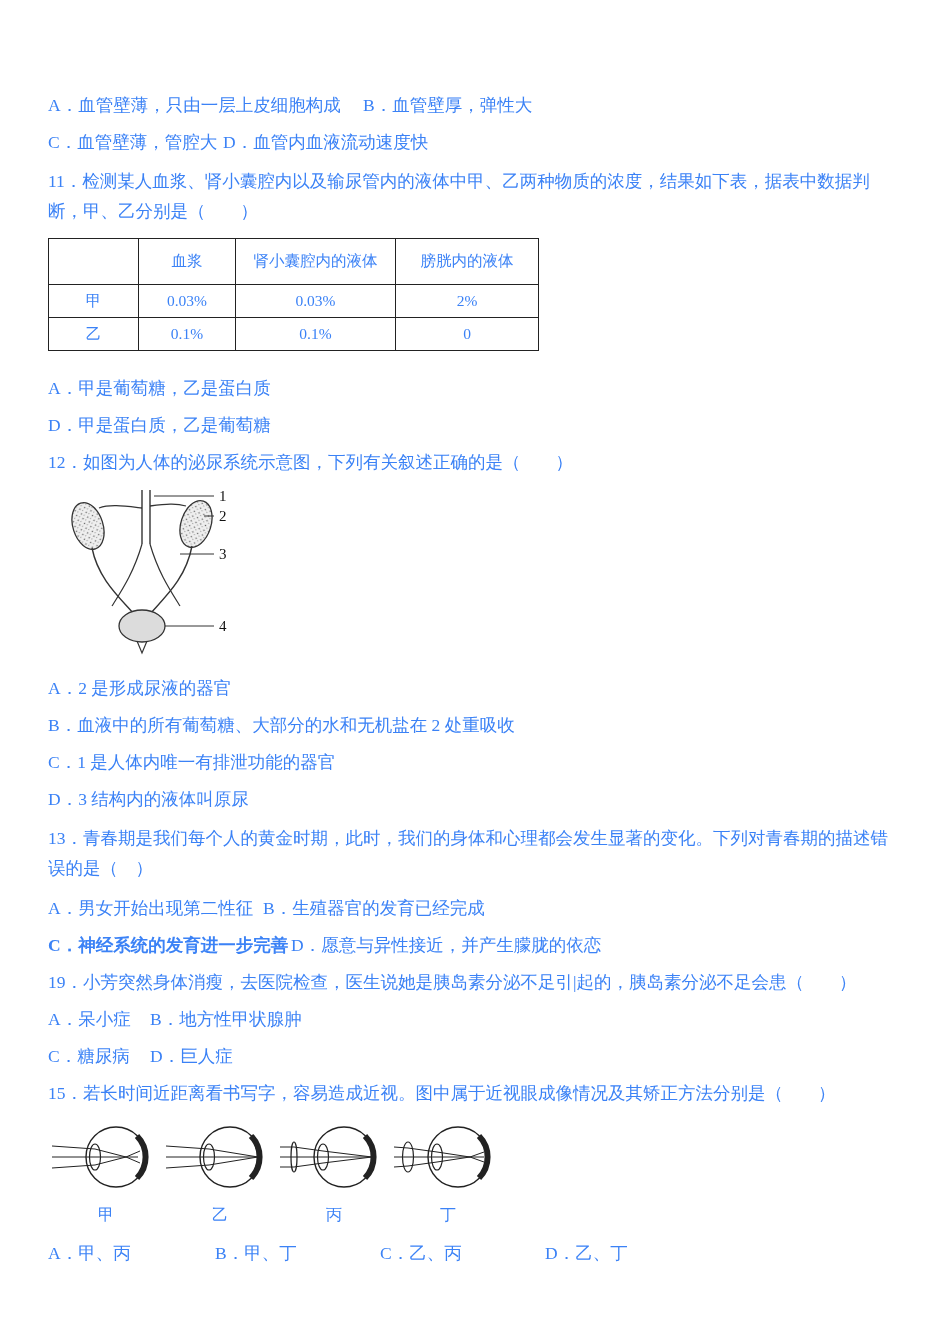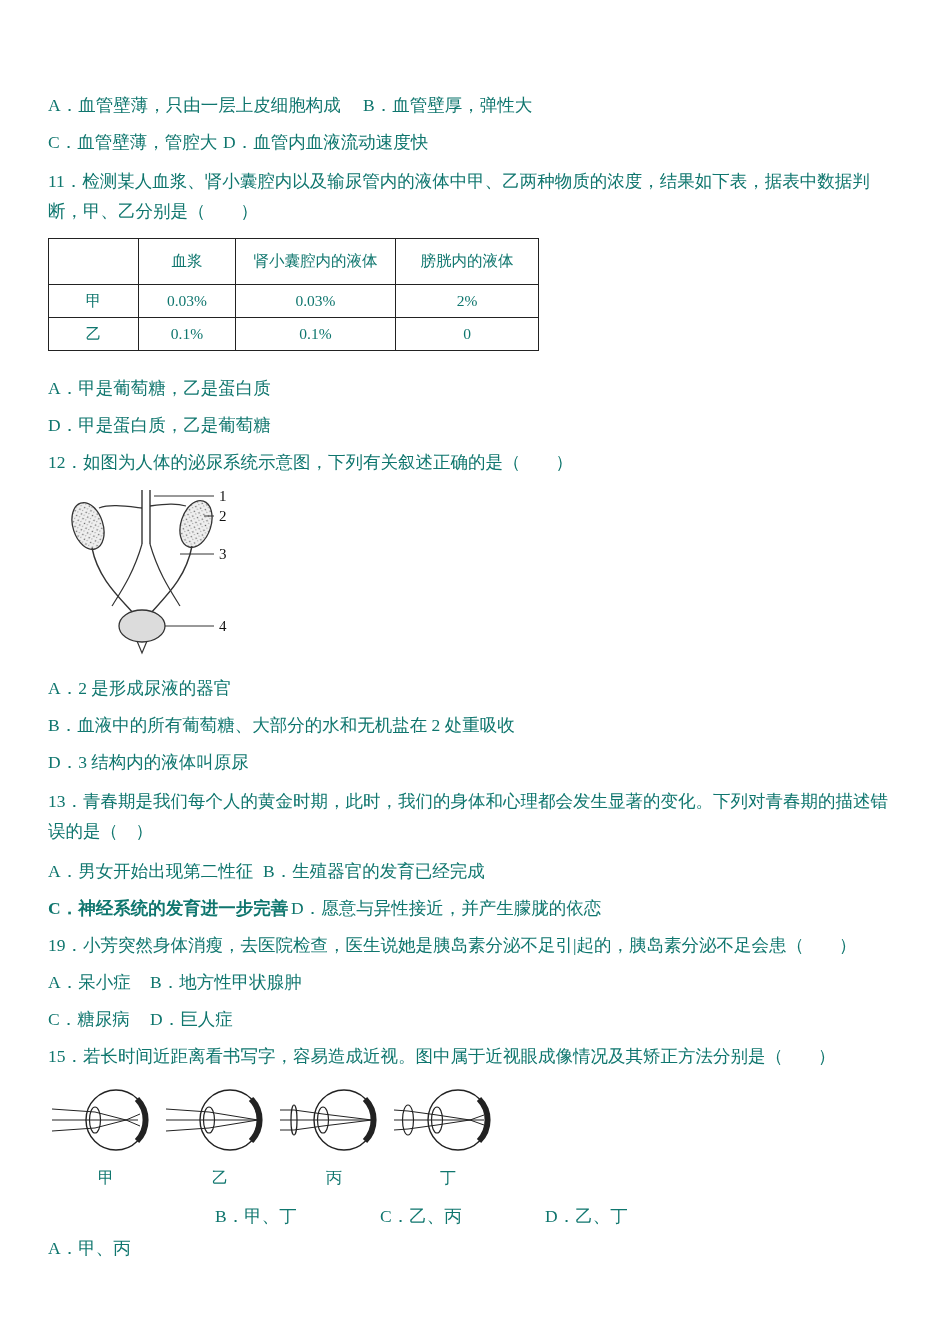--- a/index.html
+++ b/index.html
@@ -3,36 +3,36 @@
 <meta charset="utf-8">
 <style>
   * { margin: 0; padding: 0; box-sizing: border-box; }
   html, body { background: #888; }
   body { width: 950px; margin: 0 auto; font-family: "Liberation Serif", "DejaVu Serif", serif; }
   .page {
     position: relative;
     width: 950px;
     height: 1344px;
     background: #ffffff;
-    color: #0f766e;
+    color: #3b82f6;
     padding: 92px 48px 0 48px;
     font-size: 17.5px;
     overflow: hidden;
   }
   .line { line-height: 27px; margin-bottom: 10px; }
   .stem { line-height: 30px; margin-bottom: 12px; }
   .opt-pair { display: flex; }
   .opt { display: block; white-space: nowrap; }
   .w315 { width: 315px; flex: 0 0 315px; }
   .w175 { width: 175px; flex: 0 0 175px; }
   .w330 { width: 330px; flex: 0 0 330px; }
   .w215 { width: 215px; flex: 0 0 215px; }
   .w243 { width: 243px; flex: 0 0 243px; font-weight: bold; }
   .w102 { width: 102px; flex: 0 0 102px; }
-  .w167 { width: 167px; flex: 0 0 167px; margin-top: 32px; }
+  .w167 { width: 167px; flex: 0 0 167px; }
   .w165 { width: 165px; flex: 0 0 165px; }
 
   table.data-table {
     border-collapse: collapse;
     margin: 2px 0 24px 0;
     font-size: 15.5px;
     table-layout: fixed;
     width: 490px;
   }
   table.data-table th, table.data-table td {
@@ -137,20 +137,21 @@
 
       <text class="fig-label-text" x="165" y="15">1</text>
       <text class="fig-label-text" x="165" y="35">2</text>
       <text class="fig-label-text" x="165" y="73">3</text>
       <text class="fig-label-text" x="165" y="145">4</text>
     </svg>
   </div>
 
   <div class="line">A．2 是形成尿液的器官</div>
   <div class="line">B．血液中的所有葡萄糖、大部分的水和无机盐在 2 处重吸收</div>
+  <div class="line">C．1 是人体内唯一有排泄功能的器官</div>
   <div class="line">D．3 结构内的液体叫原尿</div>
 
   <div class="stem">13．青春期是我们每个人的黄金时期，此时，我们的身体和心理都会发生显著的变化。下列对青春期的描述错误的是（　）</div>
   <div class="line opt-pair">
     <span class="opt w215">A．男女开始出现第二性征</span>
     <span class="opt">B．生殖器官的发育已经完成</span>
   </div>
   <div class="line opt-pair">
     <span class="opt w243">C．神经系统的发育进一步完善</span>
     <span class="opt">D．愿意与异性接近，并产生朦胧的依恋</span>

